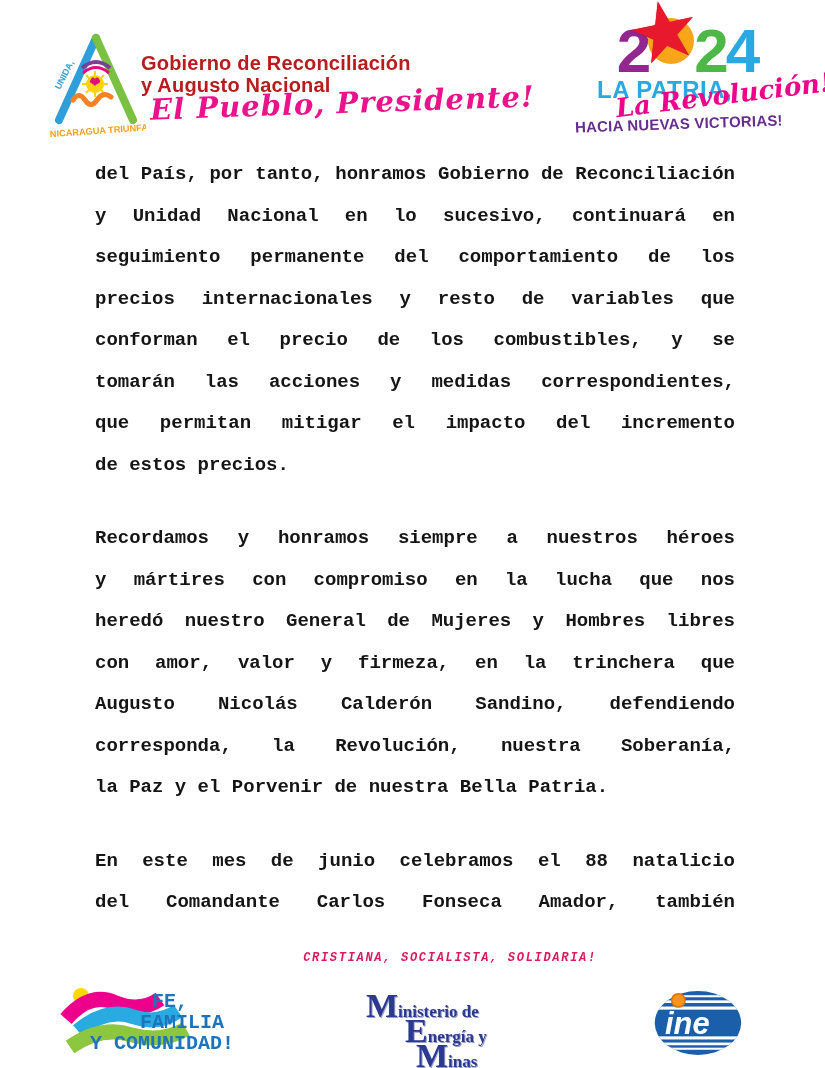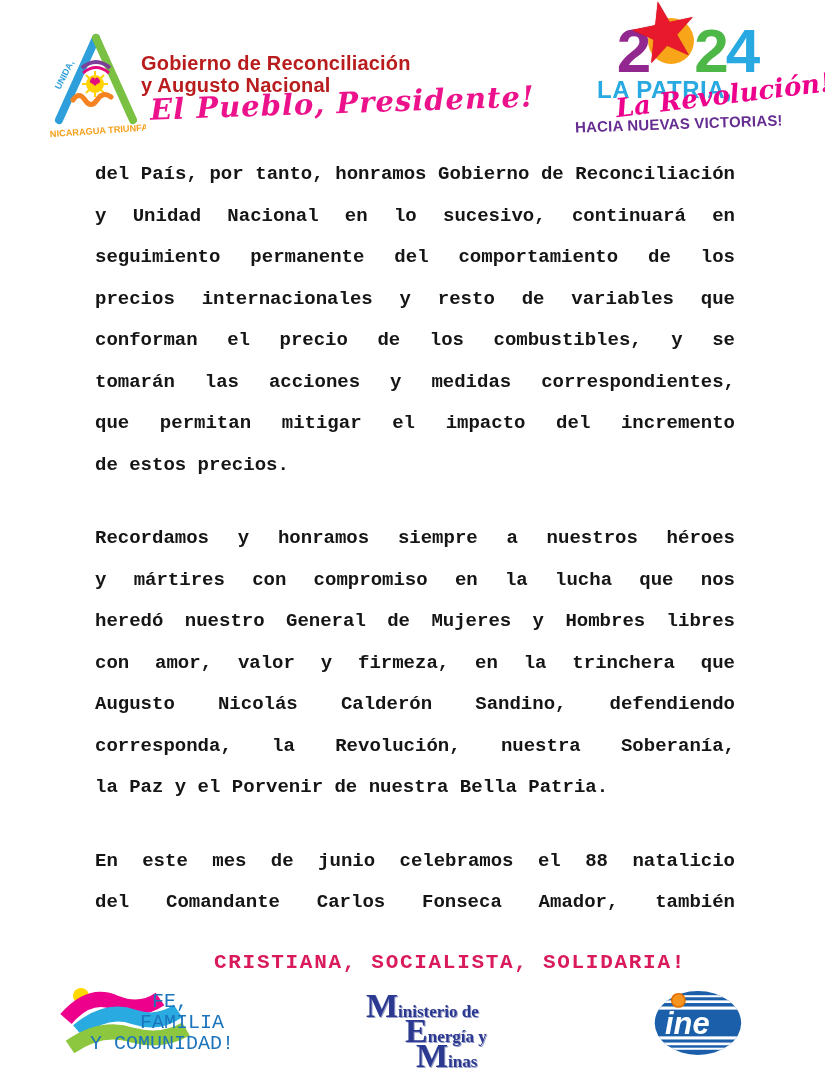--- a/index.html
+++ b/index.html
@@ -63,28 +63,28 @@
   .para{margin:0 0 32px 0;}
   .line{
     line-height:41.5px;text-align:justify;text-align-last:justify;
     white-space:normal;
   }
   .line.last{text-align-last:left;}
   
   .motto{
     position:absolute;left:120px;top:951px;width:660px;text-align:center;
     font-family:"Liberation Mono",monospace;font-weight:bold;
-    font-size:21px;letter-spacing:1.7px;color:#D91A5D;white-space:nowrap;
+    font-size:12px;letter-spacing:1.7px;color:#D91A5D;white-space:nowrap;font-style:italic;
   }
   
   .fe-logo{position:absolute;left:60px;top:983px;width:240px;height:80px;}
   .fe-waves{position:absolute;left:0;top:0;}
   .fe-text{
     position:absolute;left:28px;top:8px;color:#1C75BC;
-    font-family:"Liberation Mono",monospace;font-weight:normal;
+    font-family:"Liberation Mono",monospace;font-weight:bold;
     font-size:20px;line-height:21px;white-space:nowrap;
   }
   .fe-l1{margin-left:64px;}
   .fe-l2{margin-left:52px;}
   .fe-l3{margin-left:2px;}
   
   .mem-logo{
     position:absolute;left:366px;top:996px;width:210px;color:#2B3990;
     font-family:"Liberation Serif",serif;font-weight:bold;
     font-size:17px;line-height:19px;white-space:nowrap;

